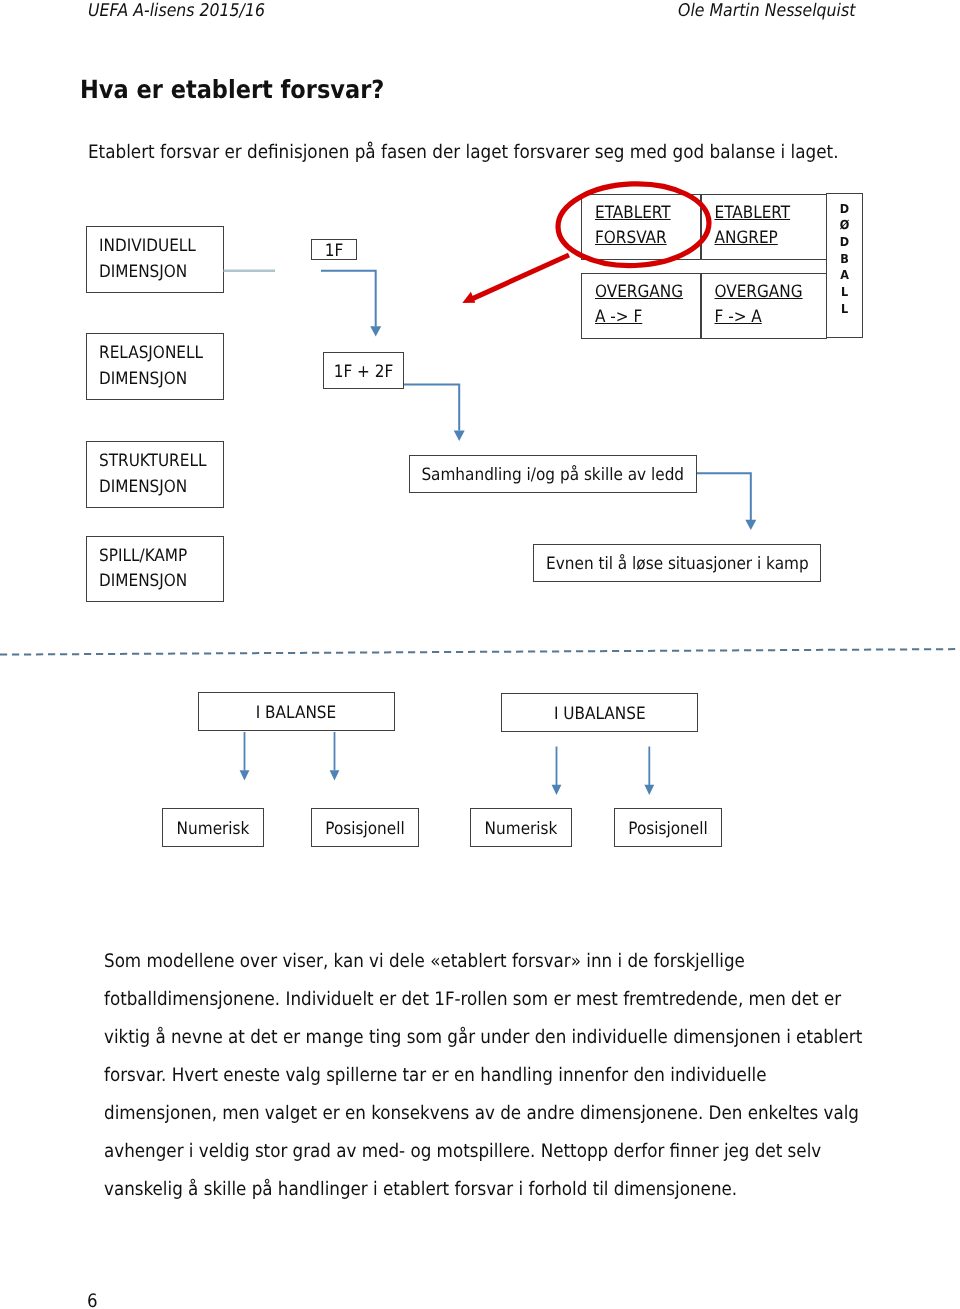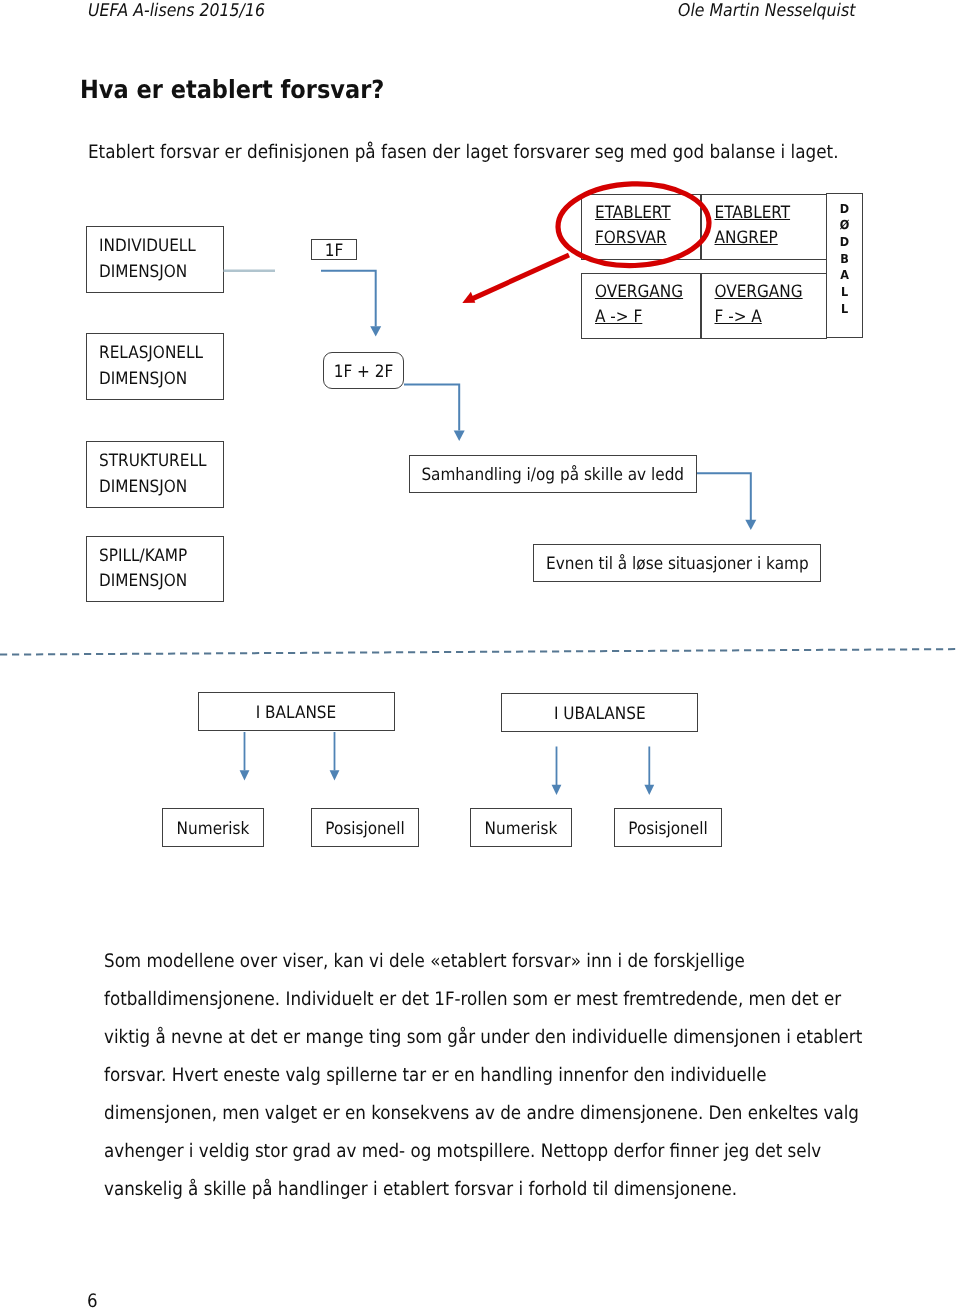--- a/index.html
+++ b/index.html
@@ -54,21 +54,21 @@
 <div class="dbox" style="left:86px;top:536px;width:138px;height:66px;">
   <div class="dl">
     <div>SPILL/KAMP</div>
     <div>DIMENSJON</div>
   </div>
 </div>
 
 <div class="dbox" style="left:275px;top:239px;width:46px;height:21px;justify-content:flex-end;margin-left:36px;">
   <div class="dl ctrtxt">1F</div>
 </div>
-<div class="dbox" style="left:323px;top:352px;width:81px;height:37px;justify-content:center;border-radius:9px;">
+<div class="dbox" style="left:323px;top:352px;width:81px;height:37px;justify-content:center;">
   <div class="dl ctrtxt">1F + 2F</div>
 </div>
 
 <div class="dbox" style="left:408.5px;top:455.1px;width:288.5px;height:38px;justify-content:center;">
   <div class="dl ctrtxt">Samhandling i/og på skille av ledd</div>
 </div>
 <div class="dbox" style="left:533.4px;top:543.6px;width:288px;height:38px;justify-content:center;">
   <div class="dl ctrtxt">Evnen til å løse situasjoner i kamp</div>
 </div>
 

